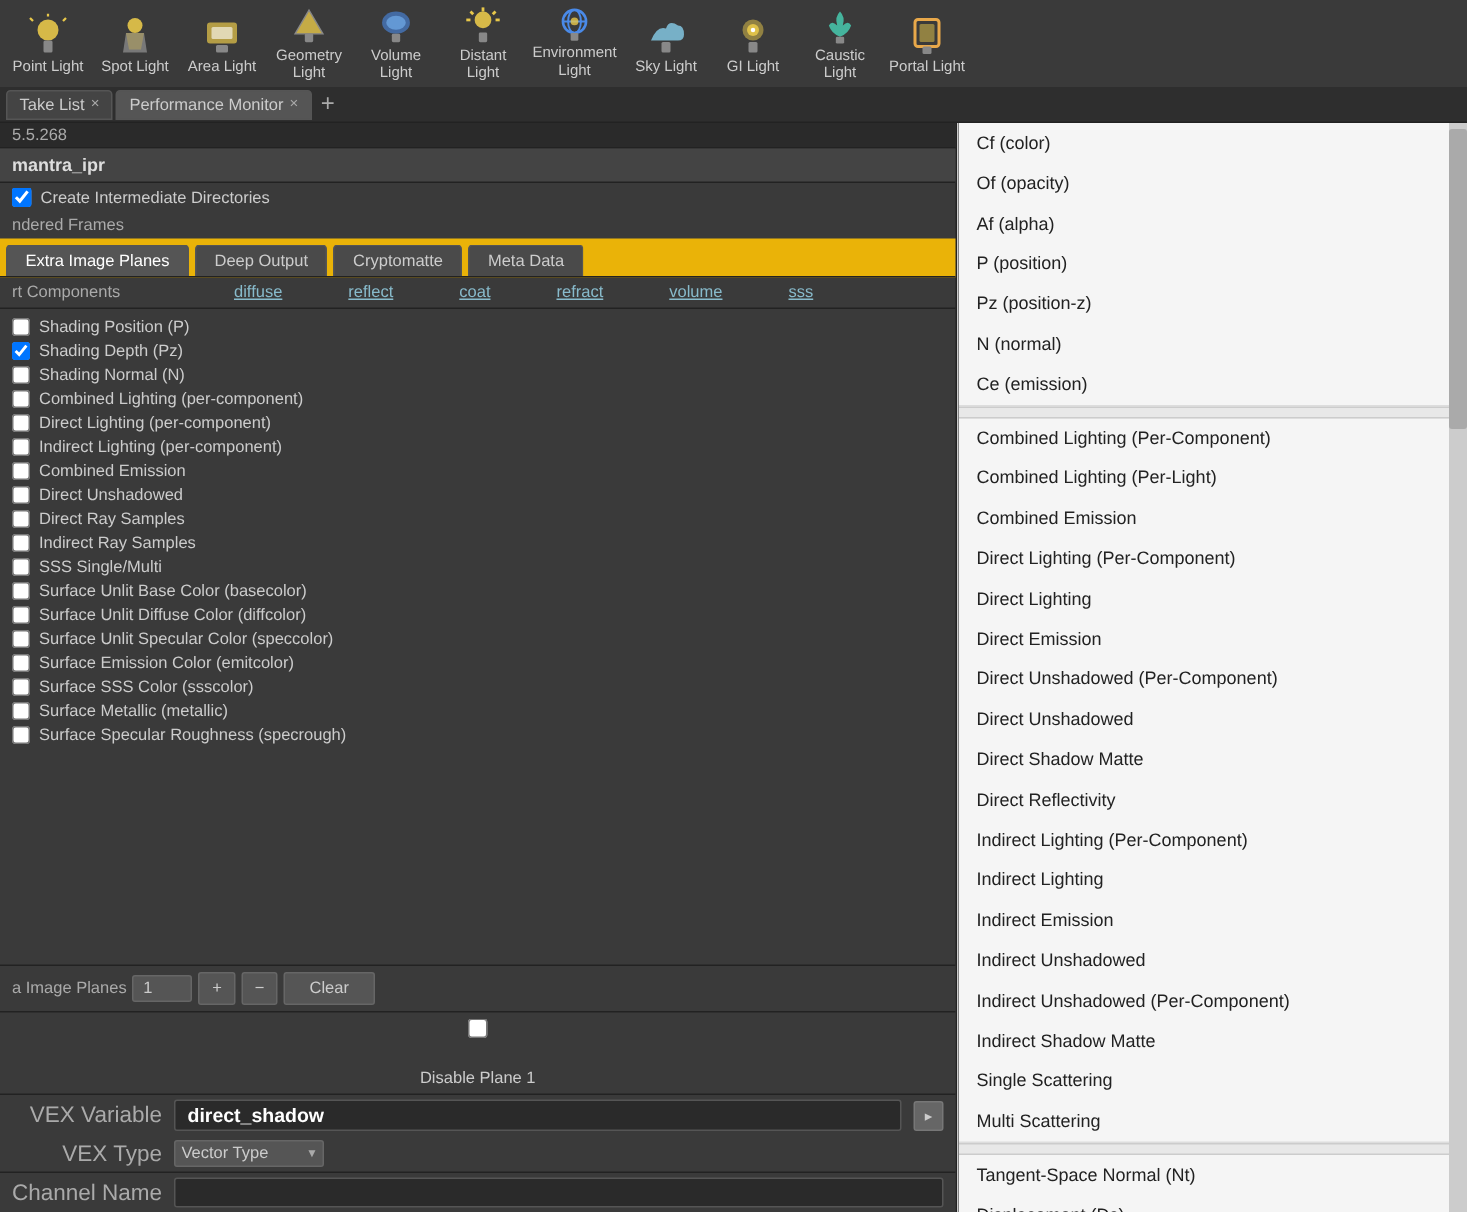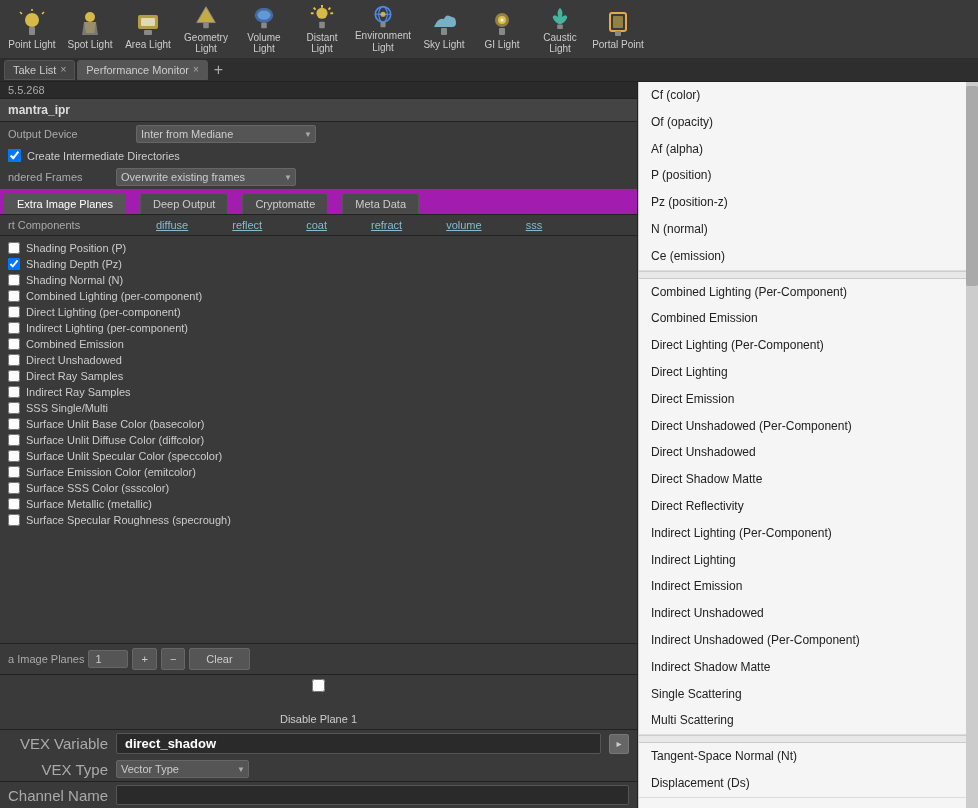--- a/index.html
+++ b/index.html
@@ -171,23 +171,23 @@
       top: 50%;
       transform: translateY(-50%);
       font-size: 8px;
       color: #aaa;
       pointer-events: none;
     }
 
     
     .sub-tabs {
       display: flex;
-      background: #a21caf;
+      background: #eab308;
       padding: 4px 4px 0;
-      gap: 14px;
+      gap: 4px;
       border-bottom: 1px solid #222;
     }
     .sub-tab {
       padding: 4px 12px;
       font-size: 11px;
       cursor: pointer;
       background: #4a4a4a;
       border: 1px solid #555;
       border-bottom: none;
       border-radius: 3px 3px 0 0;
@@ -483,21 +483,21 @@
     </svg>
     <span>Caustic Light</span>
   </div>
 
   <div class="tool-item">
     <svg class="tool-icon" viewBox="0 0 28 28" fill="none">
       <rect x="6" y="4" width="16" height="18" rx="2" fill="none" stroke="#e8a84a" stroke-width="2"></rect>
       <rect x="9" y="7" width="10" height="12" rx="1" fill="#e8c84a" opacity="0.5"></rect>
       <rect x="11" y="22" width="6" height="5" rx="1" fill="#888"></rect>
     </svg>
-    <span>Portal Point</span>
+    <span>Portal Light</span>
   </div>
 </div>
 
 <div class="tabs-row">
   <div class="tab">
     <span>Take List</span>
     <span class="tab-close">×</span>
   </div>
   <div class="tab active">
     <span>Performance Monitor</span>
@@ -511,41 +511,28 @@
   <div class="left-panel">
 
     <div class="version-bar">
       <span>5.5.268</span>
     </div>
 
     <div class="ipr-header">
       <span>mantra_ipr</span>
     </div>
 
-    <div class="form-row">
-      <span class="form-label">Output Device</span>
-      <div class="select-wrapper">
-        <select class="select-box">
-          <option value="Inter from Mediane">Inter from Mediane</option>
-        </select>
-      </div>
-    </div>
 
     <div class="checkbox-row">
       <input type="checkbox" checked="" style="">
       <span>Create Intermediate Directories</span>
     </div>
 
     <div class="rendered-frames-row">
       <span class="rendered-frames-label">ndered Frames</span>
-      <div class="select-wrapper">
-        <select class="select-box">
-          <option value="Overwrite existing frames">Overwrite existing frames</option>
-        </select>
-      </div>
     </div>
 
     <div class="sub-tabs">
       <div class="sub-tab active">
         <span>Extra Image Planes</span>
       </div>
       <div class="sub-tab">
         <span>Deep Output</span>
       </div>
       <div class="sub-tab">
@@ -659,21 +646,21 @@
 
       <div class="vex-row">
         <span class="vex-label">VEX Variable</span>
         <input type="text" class="vex-value" value="direct_shadow" style="font-weight: bold; background: rgb(42, 42, 42); color: rgb(255, 255, 255); border: 1px solid rgb(85, 85, 85); padding: 2px 8px; font-size: 13px; flex: 1 1 0%;">
         <div class="vex-icon-btn">▸</div>
       </div>
 
       <div class="vex-type-row">
         <span class="vex-label">VEX Type</span>
         <div class="select-wrapper">
-          <select class="select-box" style="width:133px">
+          <select class="select-box" style="width:100px">
             <option value="Vector Type">Vector Type</option>
           </select>
         </div>
       </div>
 
       <div class="vex-row">
         <span class="vex-label">Channel Name</span>
         <input type="text" class="vex-value" value="" style="background: rgb(42, 42, 42); color: rgb(204, 204, 204); border: 1px solid rgb(85, 85, 85); padding: 2px 8px; font-size: 12px; flex: 1 1 0%;">
       </div>
     </div>
@@ -687,20 +674,21 @@
       <div class="dropdown-item">Af (alpha)</div>
       <div class="dropdown-item">P (position)</div>
       <div class="dropdown-item">Pz (position-z)</div>
       <div class="dropdown-item">N (normal)</div>
       <div class="dropdown-item">Ce (emission)</div>
     </div>
     <div class="dropdown-separator"></div>
 
     <div class="dropdown-section">
       <div class="dropdown-item">Combined Lighting (Per-Component)</div>
+      <div class="dropdown-item">Combined Lighting (Per-Light)</div>
       <div class="dropdown-item">Combined Emission</div>
       <div class="dropdown-item">Direct Lighting (Per-Component)</div>
       <div class="dropdown-item">Direct Lighting</div>
       <div class="dropdown-item">Direct Emission</div>
       <div class="dropdown-item">Direct Unshadowed (Per-Component)</div>
       <div class="dropdown-item">Direct Unshadowed</div>
       <div class="dropdown-item">Direct Shadow Matte</div>
       <div class="dropdown-item">Direct Reflectivity</div>
       <div class="dropdown-item">Indirect Lighting (Per-Component)</div>
       <div class="dropdown-item">Indirect Lighting</div>

